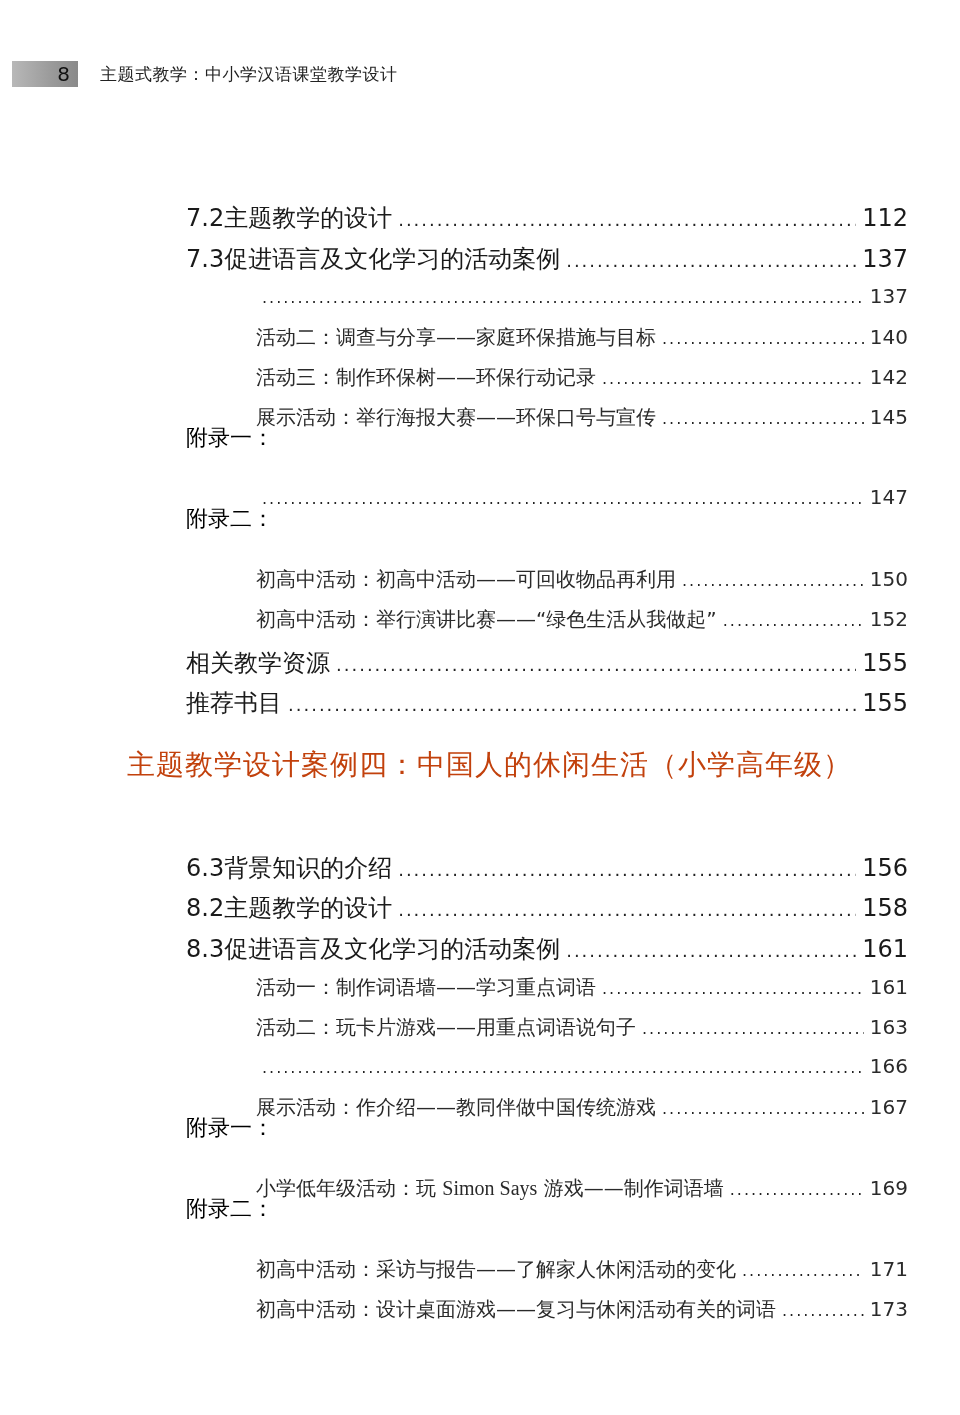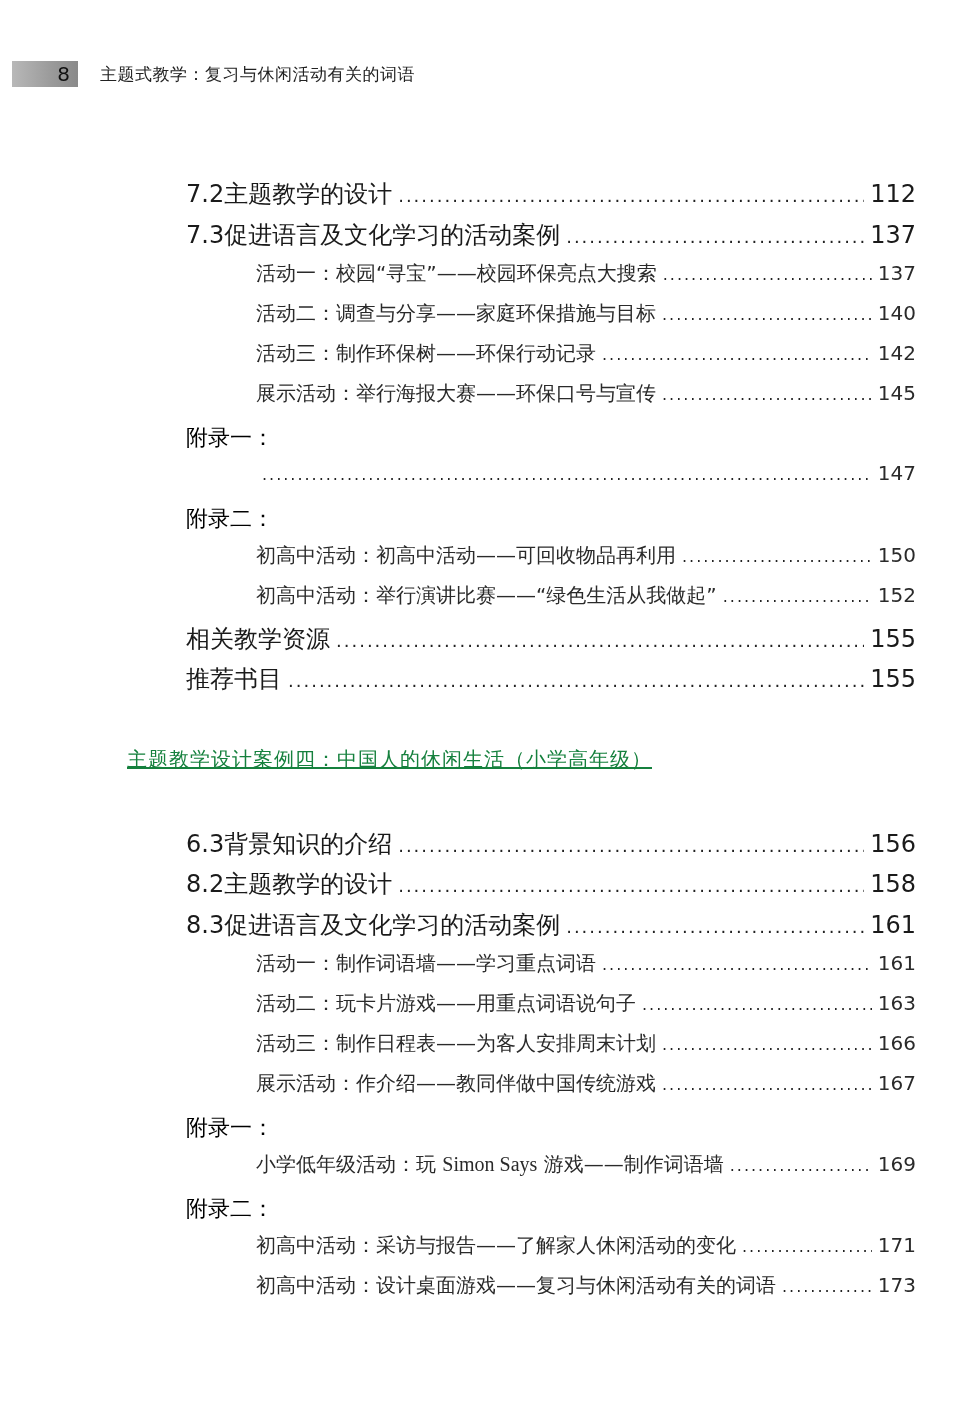--- a/index.html
+++ b/index.html
@@ -20,71 +20,70 @@
       background: linear-gradient(90deg, #b8b8b8 0%, #9a9a9a 60%, #8a8a8a 100%);
       display: flex; align-items: center; justify-content: flex-end;
       padding-right: 8px; box-sizing: border-box;
       font-size: 20px; color: #111;
     }
     .header-title {
       margin-left: 22px; font-size: 17px; color: #222; letter-spacing: 0.5px;
     }
     .toc-row {
       position: absolute; display: flex; align-items: baseline;
-      white-space: nowrap; right: 44px;
+      white-space: nowrap; right: 52px; margin-top: 24px;
     }
     .toc-row .num { display: inline-block; width: 64px; }
     .toc-row .label { flex: 0 0 auto; text-align: right; }
     .toc-row .leader {
       flex: 1 1 auto; overflow: hidden; margin: 0 6px;
       letter-spacing: 2px; color: #222;
     }
     .toc-row .leader::before {
       content: "..................................................................................................................................................................";
     }
     .toc-row .page { flex: 0 0 auto; }
     .lvl1 { left: 186px; font-size: 24px; }
     .lvl2 { left: 256px; font-size: 20px; color: #2a2a2a; }
     .lvl2 .leader { font-size: 16px; }
     .lvl1 .leader { font-size: 18px; }
     .appendix {
       position: absolute; left: 186px; font-size: 22px; color: #000000;
     }
     .section-title {
       position: absolute; left: 127px; top: 746px;
-      font-size: 20px; color: #15803d; letter-spacing: 1px; text-decoration: underline;
+      font-size: 28px; color: #c2410c; letter-spacing: 1px;
     }
     .latin { font-family: "Liberation Serif", "DejaVu Serif", serif; }
   </style>
 </head>
 <body>
 
 <div class="running-header">
   <div class="page-badge">
     <span>8</span>
   </div>
-  <span class="header-title">主题式教学：复习与休闲活动有关的词语</span>
+  <span class="header-title">主题式教学：中小学汉语课堂教学设计</span>
 </div>
 
 <div>
   <div class="toc-row lvl1" style="top:178px">
     <span class="num">7.2</span>
     <span class="label">主题教学的设计</span>
     <span class="leader"></span>
     <span class="page">112</span>
   </div>
   <div class="toc-row lvl1" style="top:219px">
     <span class="num">7.3</span>
     <span class="label">促进语言及文化学习的活动案例</span>
     <span class="leader"></span>
     <span class="page">137</span>
   </div>
 
   <div class="toc-row lvl2" style="top:260px">
-    <span class="label">活动一：校园“寻宝”——校园环保亮点大搜索</span>
     <span class="leader"></span>
     <span class="page">137</span>
   </div>
   <div class="toc-row lvl2" style="top:300px">
     <span class="label">活动二：调查与分享——家庭环保措施与目标</span>
     <span class="leader"></span>
     <span class="page">140</span>
   </div>
   <div class="toc-row lvl2" style="top:340px">
     <span class="label">活动三：制作环保树——环保行动记录</span>
@@ -153,21 +152,20 @@
     <span class="label">活动一：制作词语墙——学习重点词语</span>
     <span class="leader"></span>
     <span class="page">161</span>
   </div>
   <div class="toc-row lvl2" style="top:990px">
     <span class="label">活动二：玩卡片游戏——用重点词语说句子</span>
     <span class="leader"></span>
     <span class="page">163</span>
   </div>
   <div class="toc-row lvl2" style="top:1030px">
-    <span class="label">活动三：制作日程表——为客人安排周末计划</span>
     <span class="leader"></span>
     <span class="page">166</span>
   </div>
   <div class="toc-row lvl2" style="top:1070px">
     <span class="label">展示活动：作介绍——教同伴做中国传统游戏</span>
     <span class="leader"></span>
     <span class="page">167</span>
   </div>
 
   <div class="appendix" style="top:1113px">附录一：</div>

